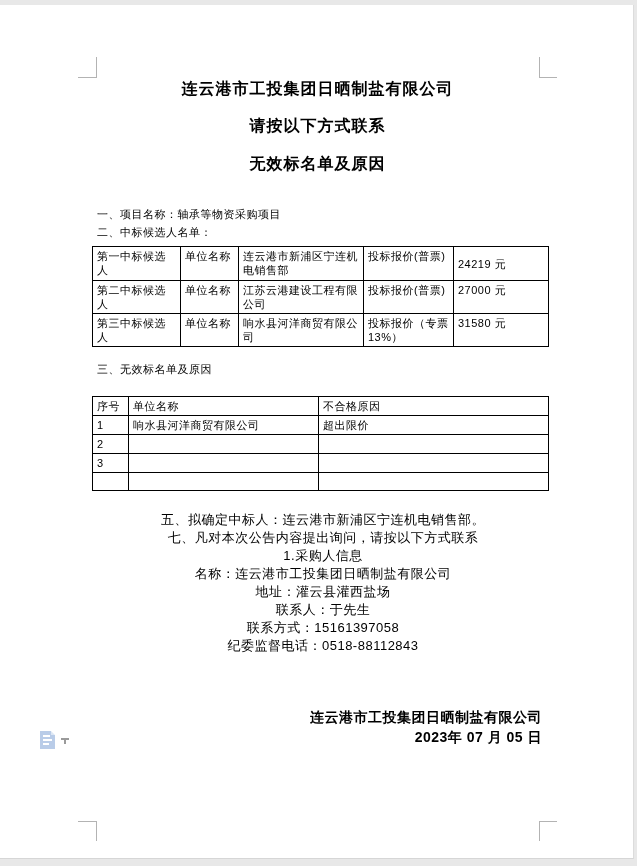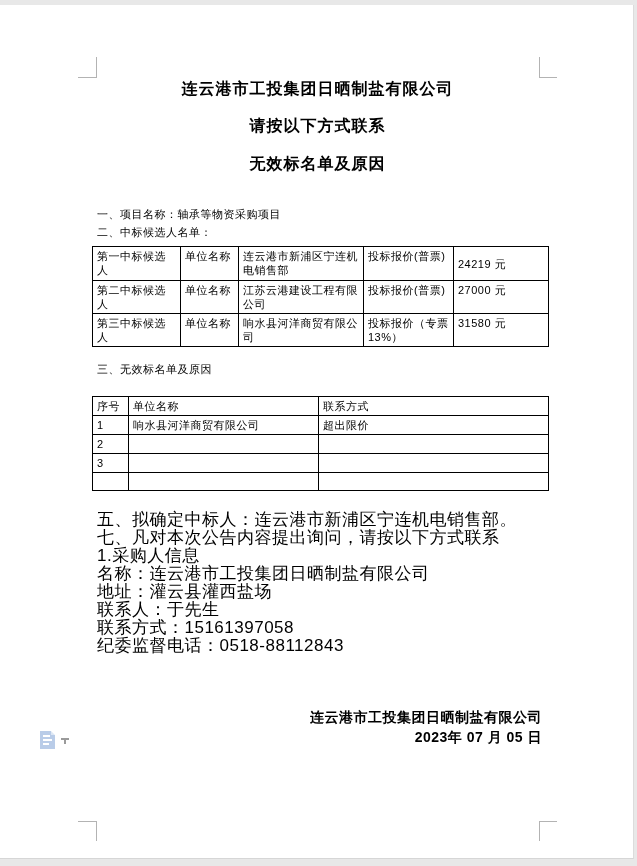--- a/index.html
+++ b/index.html
@@ -27,21 +27,21 @@
     letter-spacing:0.5px;white-space:nowrap;
   }
   table{border-collapse:collapse;table-layout:fixed;position:absolute;left:92px;}
   td,th{
     border:1px solid #000;font-size:11px;font-weight:normal;
     text-align:left;vertical-align:top;padding:2px 4px;
     letter-spacing:0.5px;line-height:14px;overflow:hidden;
   }
   .flow{
     position:absolute;left:97px;top:506px;width:452px;
-    font-size:17px;line-height:18px;letter-spacing:0.5px;
+    font-size:13px;line-height:18px;letter-spacing:0.5px;text-align:center;
   }
   .flow div{min-height:18px;}
   .footer{
     position:absolute;left:96px;right:91px;top:702px;text-align:right;
     font-size:14px;font-weight:bold;line-height:20px;letter-spacing:0.5px;
   }
   .doc-icon{
     position:absolute;left:40px;top:726px;width:15px;height:18px;
     background:#b9cce8;
   }
@@ -113,21 +113,21 @@
   <table style="top:391px;width:456px;">
     <colgroup>
       <col style="width:36px;">
         <col style="width:190px;">
         <col style="width:230px;">
     </colgroup>
     <tbody>
         <tr style="height:17px;">
       <td>序号</td>
       <td>单位名称</td>
-      <td>联系方式</td>
+      <td>不合格原因</td>
     </tr>
     <tr style="height:17px;">
       <td>1</td>
       <td>响水县河洋商贸有限公司</td>
       <td>超出限价</td>
     </tr>
     <tr style="height:17px;">
       <td>2</td>
       <td></td>
       <td></td>

